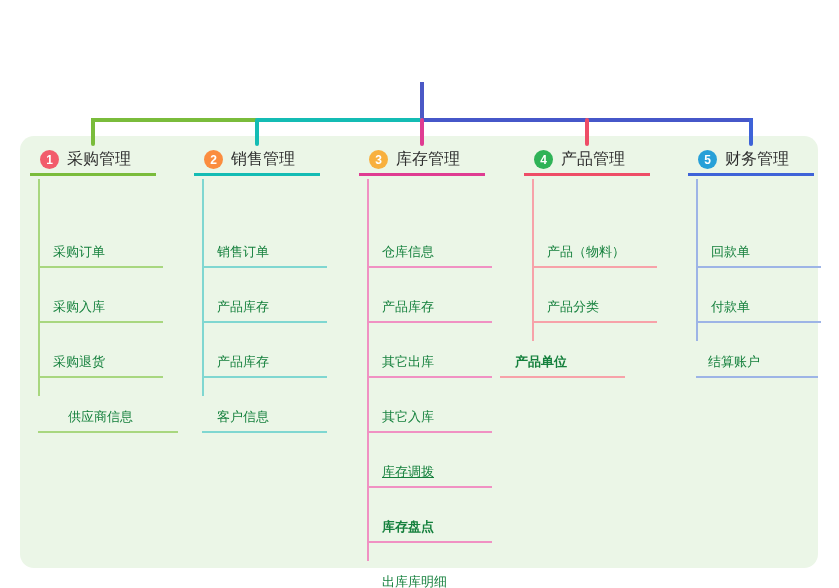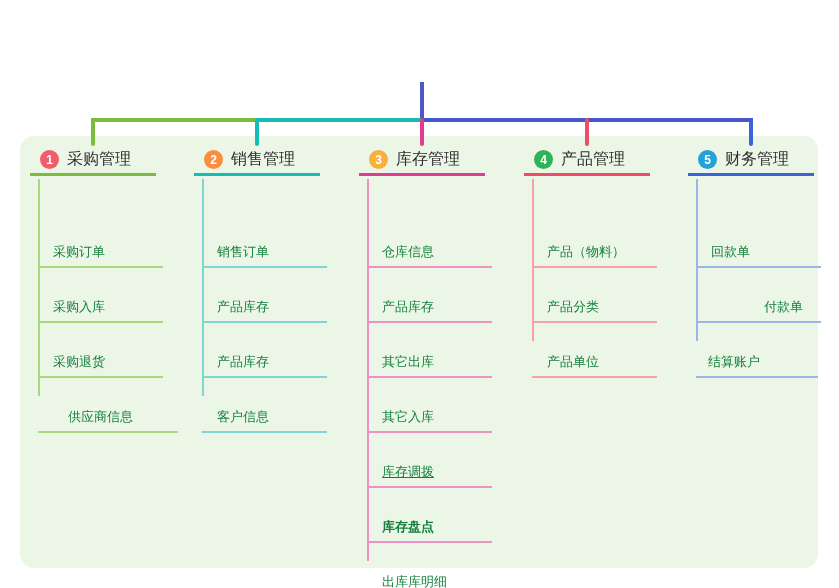--- a/index.html
+++ b/index.html
@@ -119,31 +119,31 @@
         <span class="badge" style="background: rgb(47, 179, 87);">4</span>
         <span>产品管理</span>
       </div>
       <div class="cline" style="left: 532px; height: 162px; background: rgb(247, 162, 169);"></div>
       <div class="child" style="left: 532px; top: 203px; border-bottom: 2px solid rgb(247, 162, 169);">
         <span>产品（物料）</span>
       </div>
       <div class="child" style="left: 532px; top: 258px; border-bottom: 2px solid rgb(247, 162, 169);">
         <span>产品分类</span>
       </div>
-      <div class="child" style="left: 532px; top: 313px; border-bottom: 2px solid rgb(247, 162, 169);">
+      <div class="child" style="left: 500px; top: 313px; border-bottom: 2px solid rgb(247, 162, 169); font-weight: bold;">
         <span>产品单位</span>
       </div>
       <div class="topic" style="left: 688px; border-bottom: 3px solid rgb(62, 99, 216);">
         <span class="badge" style="background: rgb(39, 160, 216);">5</span>
         <span>财务管理</span>
       </div>
       <div class="cline" style="left: 696px; height: 162px; background: rgb(157, 180, 230);"></div>
       <div class="child" style="left: 696px; top: 203px; border-bottom: 2px solid rgb(157, 180, 230);">
         <span>回款单</span>
       </div>
-      <div class="child" style="left: 696px; top: 258px; border-bottom: 2px solid rgb(157, 180, 230); justify-content: flex-end;">
+      <div class="child" style="left: 696px; top: 258px; border-bottom: 2px solid rgb(157, 180, 230);">
         <span>付款单</span>
       </div>
       <div class="child" style="left: 696px; top: 313px; border-bottom: 2px solid rgb(157, 180, 230); padding-left: 12px;">
         <span>结算账户</span>
       </div>
     </div>
 </div>
 
 </body></html>

